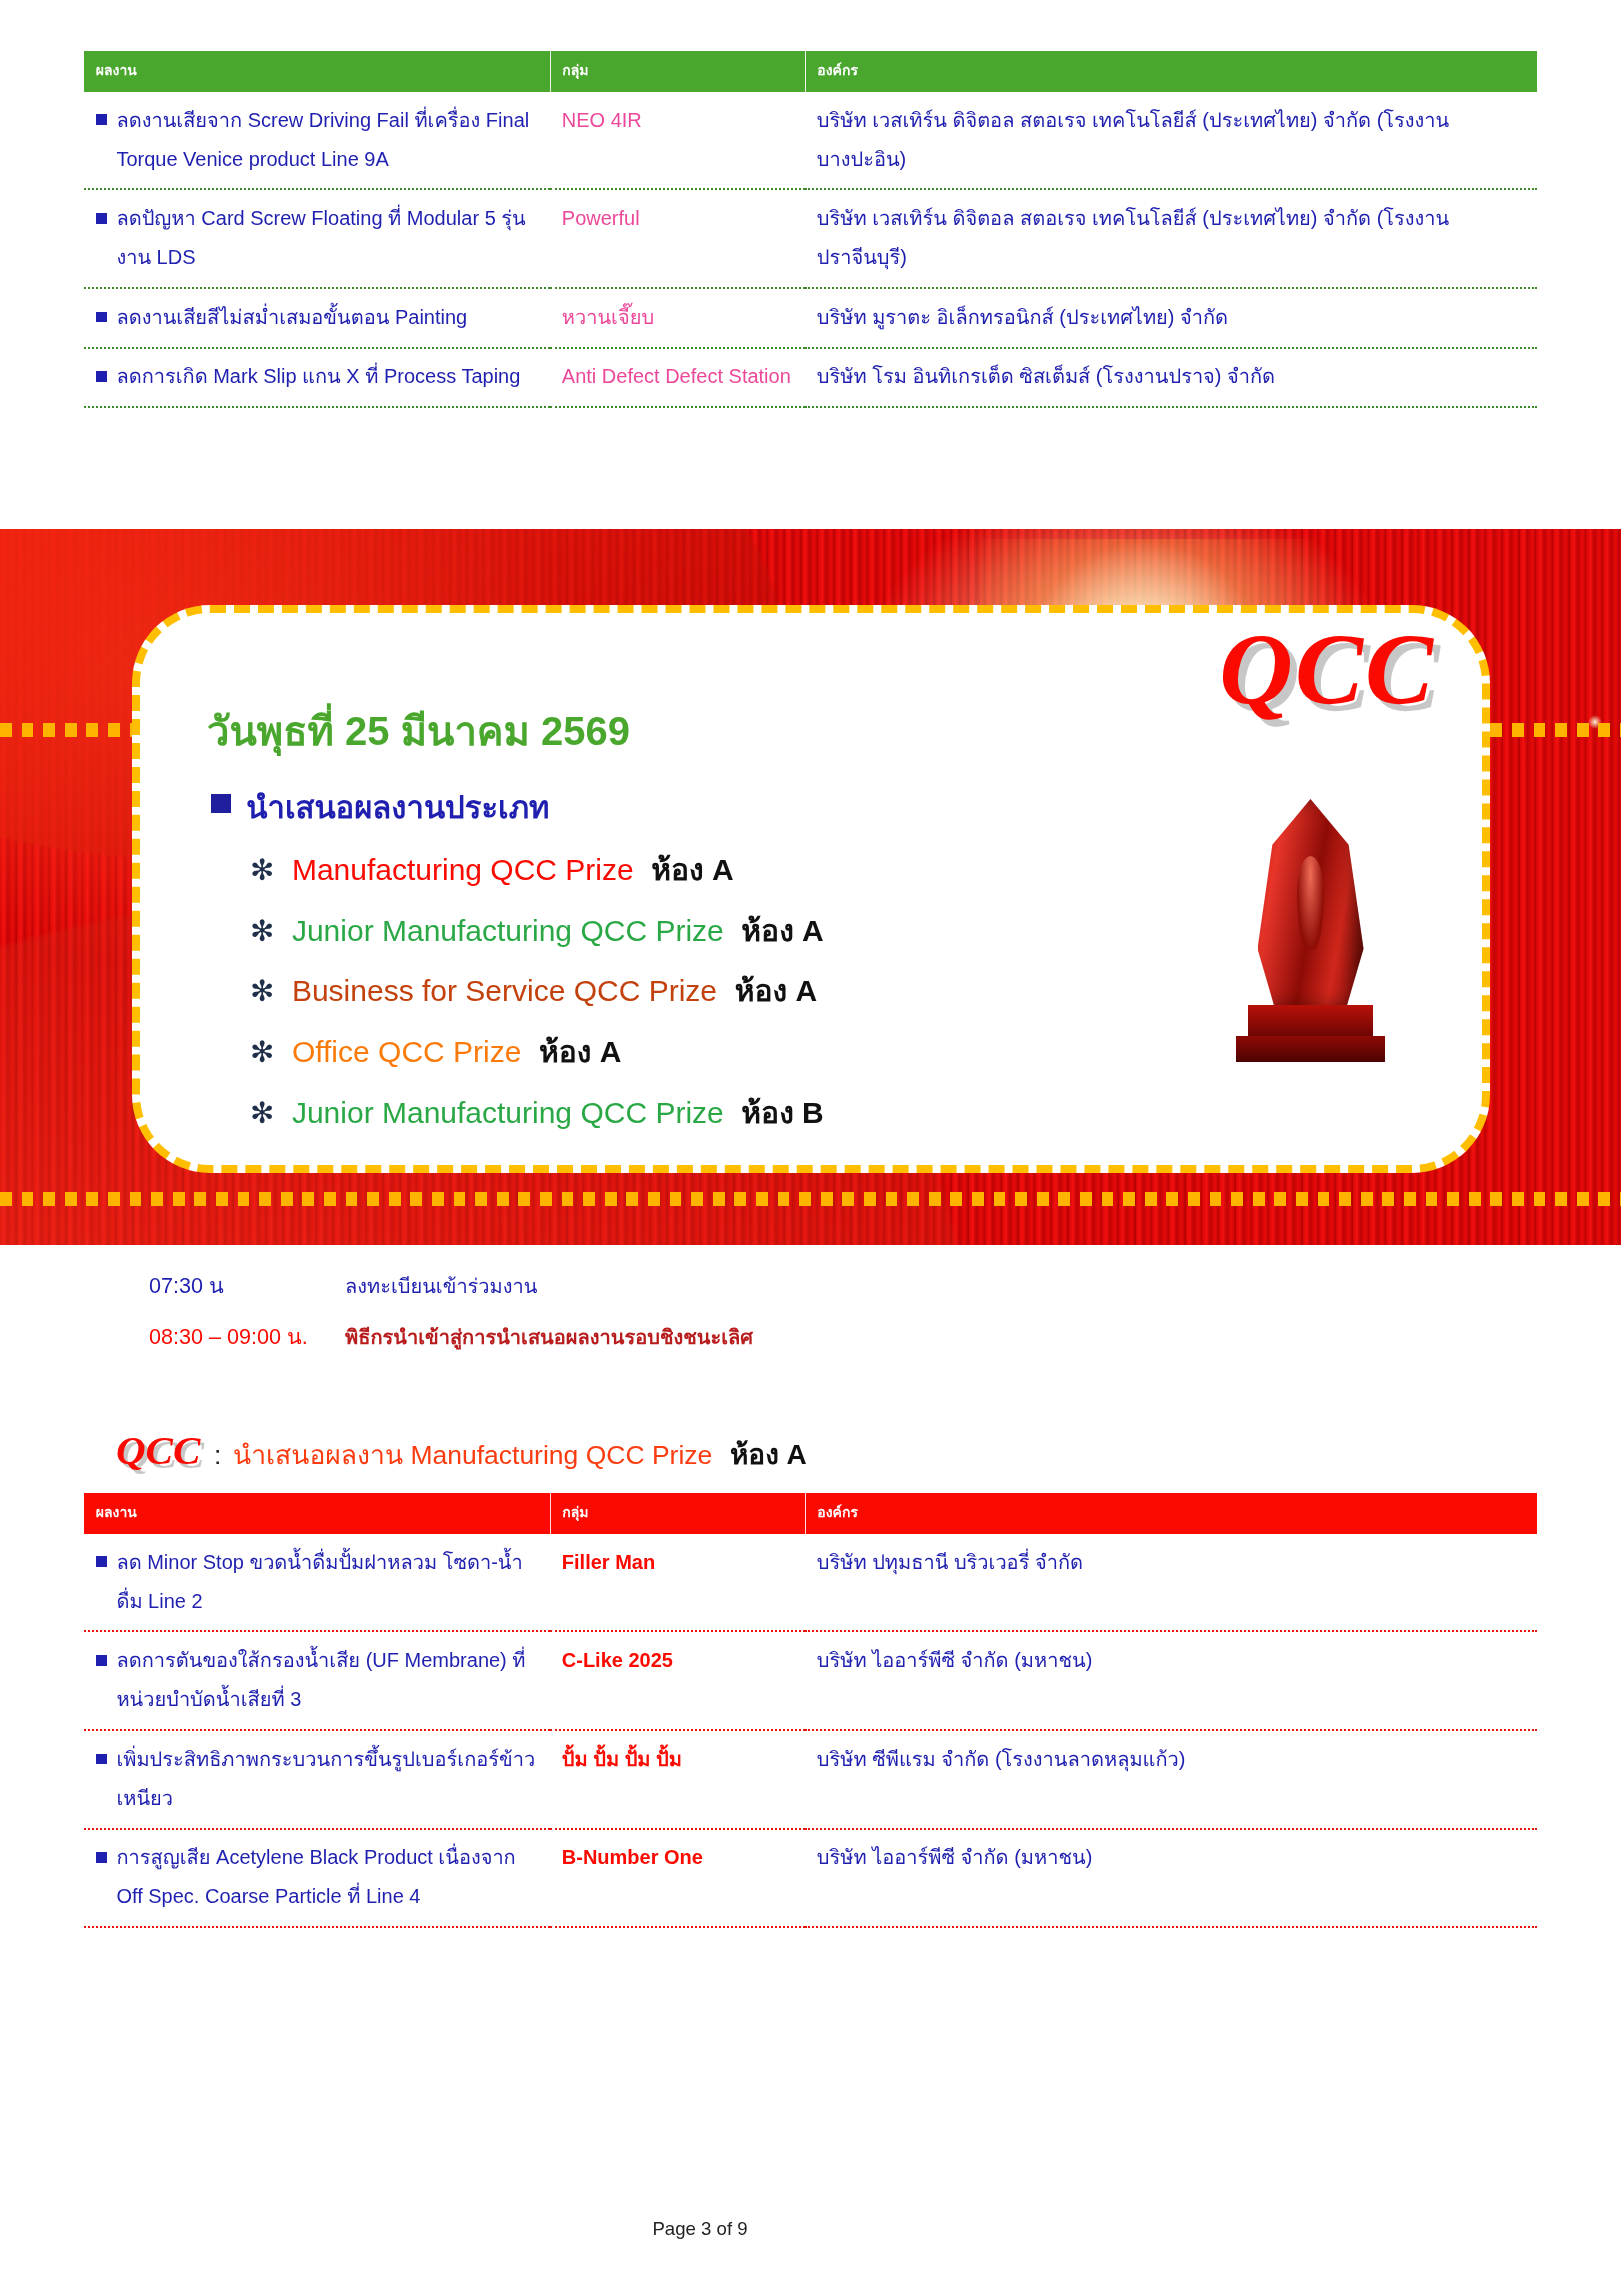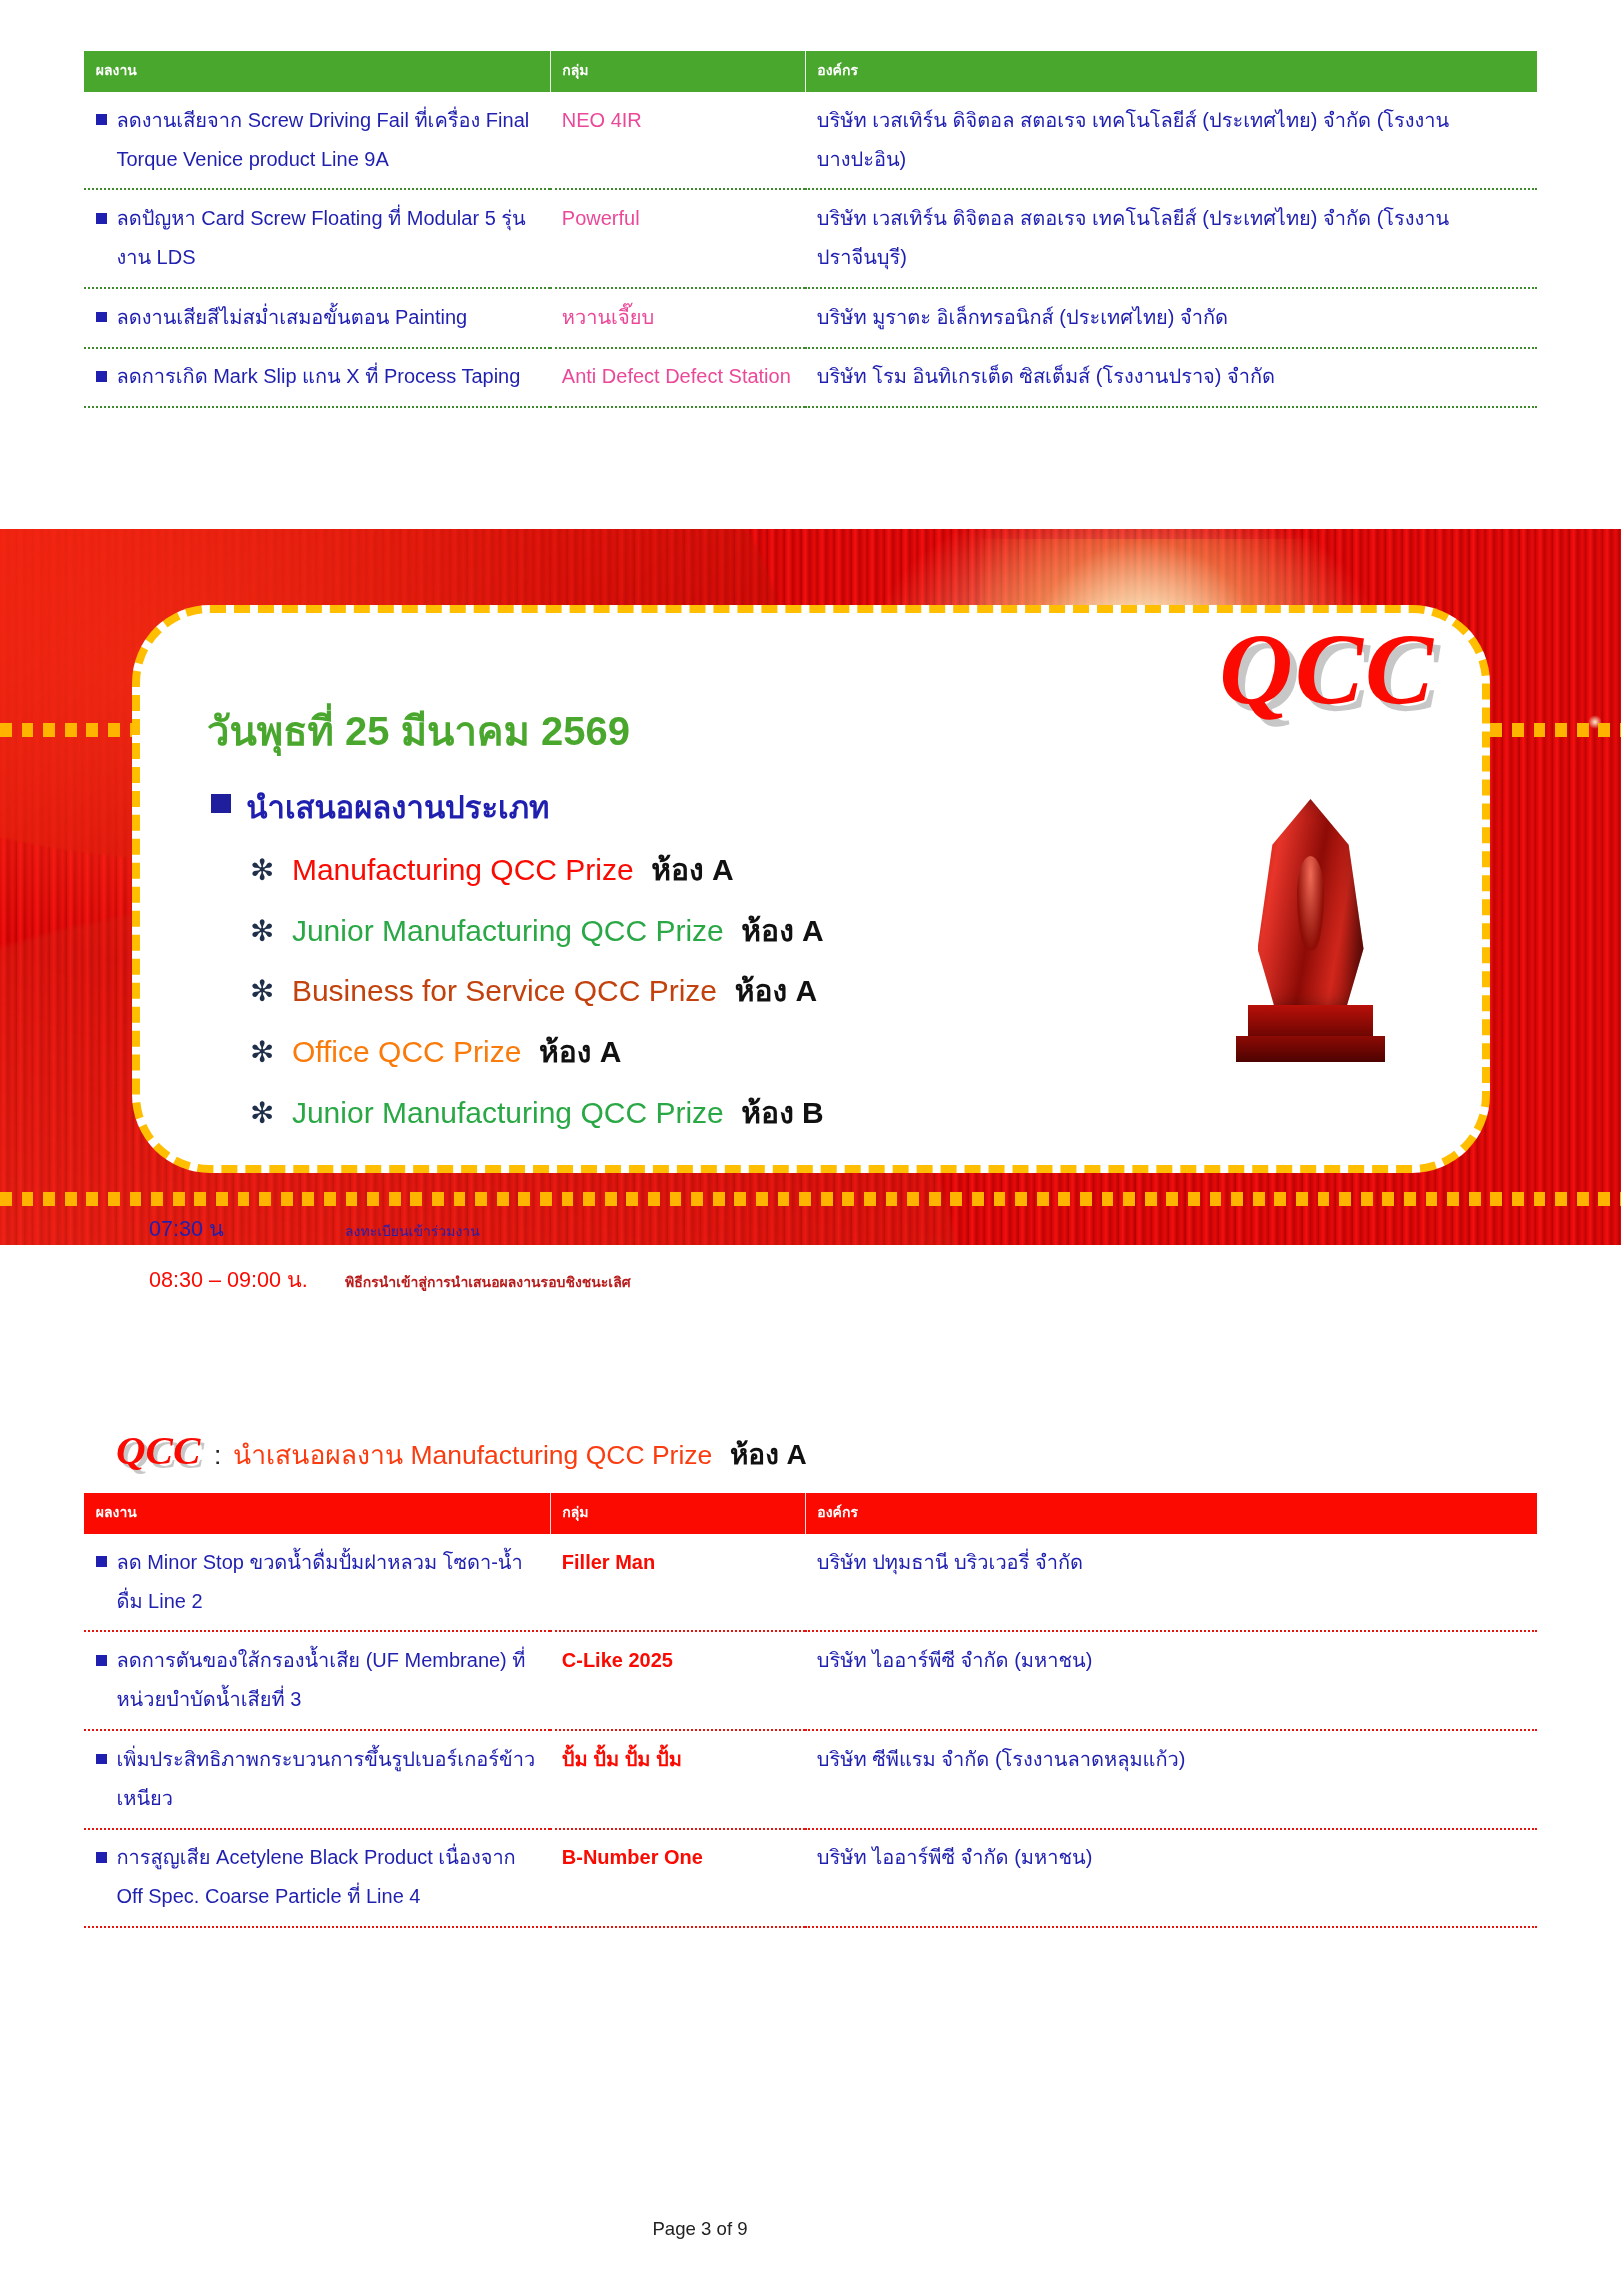--- a/index.html
+++ b/index.html
@@ -190,26 +190,26 @@
 
   
   .gold-strip {
     position: absolute; left: 0; width: 1621px; height: 13.7px;
     background: repeating-linear-gradient(90deg, #ffb400 0px, #ffb400 11.8px, rgba(255,180,0,0) 11.8px, rgba(255,180,0,0) 21.6px);
   }
 
   
   .schedule {
     position: absolute;
-    left: 149px; top: 1211px;
+    left: 149px; top: 1268px;
     width: 1274px;
   }
   .sched-row { display: flex; align-items: baseline; margin-bottom: 15.7px; }
   .sched-row .t { width: 196px; flex: 0 0 auto; font-size: 21.6px; }
-  .sched-row .d { font-size: 14px; }
+  .sched-row .d { font-size: 20px; }
   .sched-row.r1 .t { color: #1f1fb0; }
   .sched-row.r1 .d { color: #1f1fb0; }
   .sched-row.r2 .t { color: #fa0a00; }
   .sched-row.r2 .d { color: #b91c1c; font-weight: bold; }
 
   
   .sect-head {
     position: absolute;
     left: 116px; top: 1426px;
     display: flex; align-items: baseline; gap: 3.9px;

